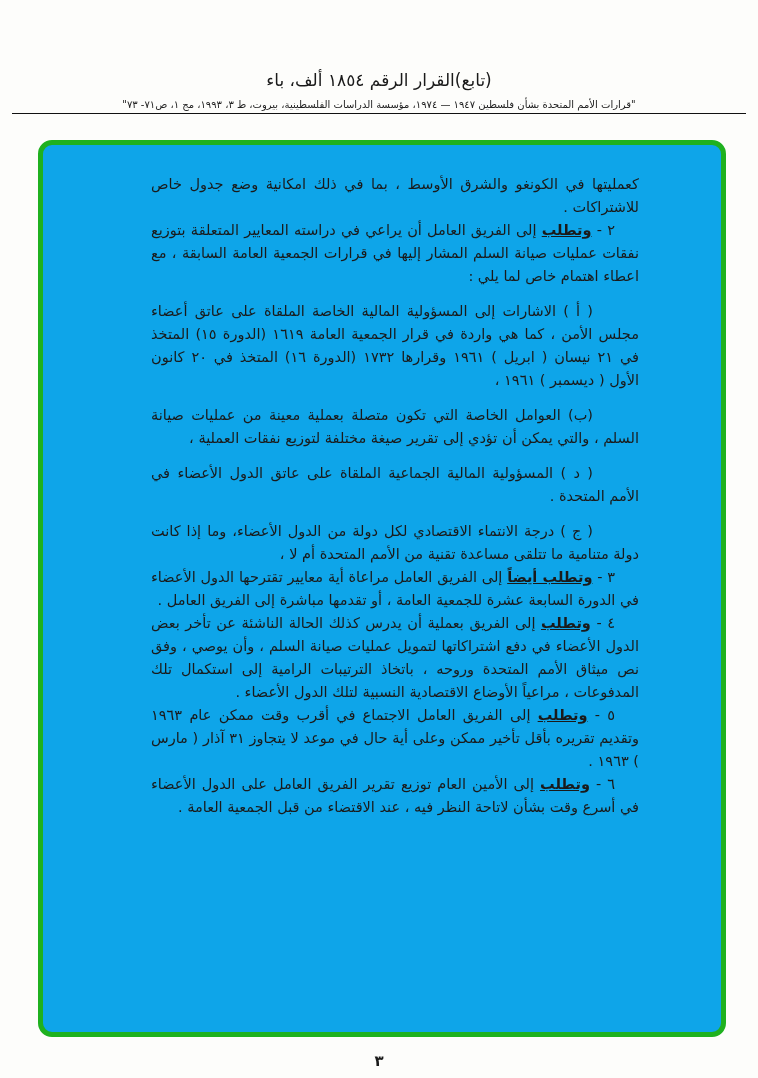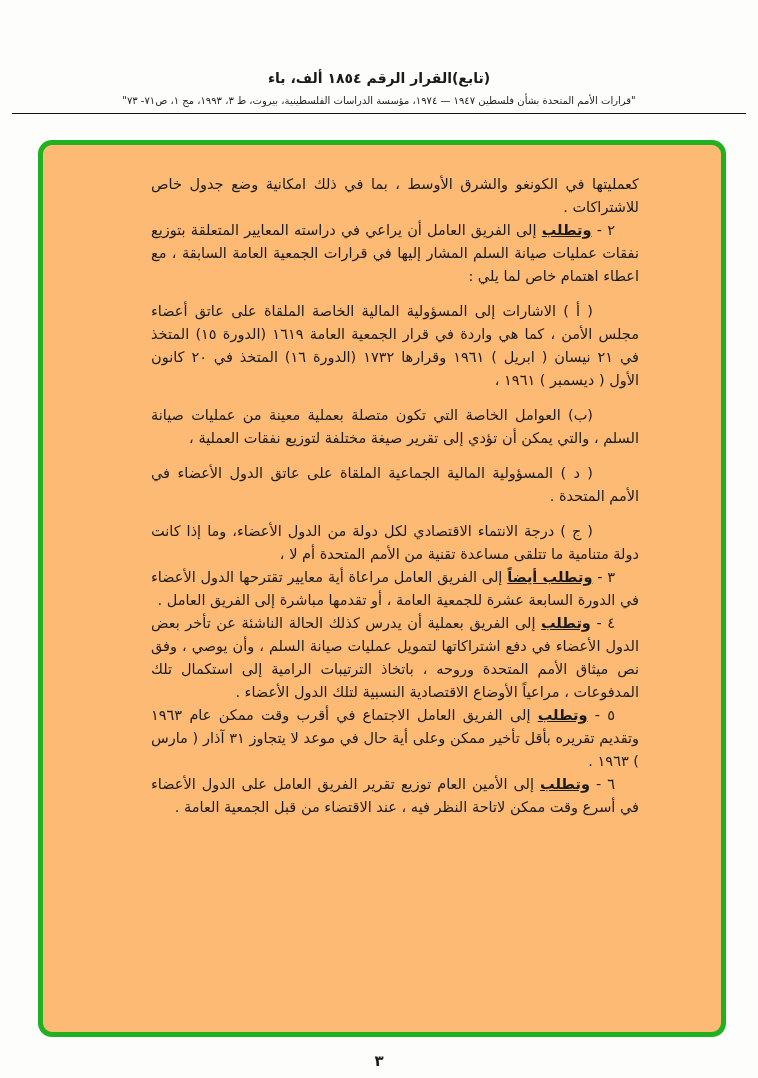--- a/index.html
+++ b/index.html
@@ -18,22 +18,22 @@
   }
   .doc-header {
     position: absolute;
     top: 70px;
     left: 0;
     right: 0;
     text-align: center;
     direction: rtl;
   }
   .doc-title {
-    font-size: 14px;
-    font-weight: bold;
+    font-size: 17px;
+    font-weight: normal;
     letter-spacing: 0.2px;
   }
   .doc-citation {
     margin-top: 9px;
     font-size: 10px;
     color: #222;
   }
   .header-rule {
     position: absolute;
     top: 113px;
@@ -42,21 +42,21 @@
     border-bottom: 1.5px solid #111;
   }
   .doc-frame {
     position: absolute;
     top: 140px;
     left: 38px;
     width: 688px;
     height: 897px;
     border: 5px solid #1fb11f;
     border-radius: 14px;
-    background: #fdba74;
+    background: #0ea5e9;
     overflow: hidden;
   }
   .doc-body {
     direction: rtl;
     padding: 28px 82px 0 108px;
     font-size: 14.5px;
     line-height: 23px;
     text-align: justify;
   }
   .para { margin: 0; }
@@ -89,19 +89,19 @@
     <div class="doc-body">
         <p class="para plain"><span>كعمليتها في الكونغو والشرق الأوسط ، بما في ذلك امكانية وضع جدول خاص للاشتراكات .</span></p>
         <p class="para num"><span>٢ - </span><span class="bold">وتطلب</span><span> إلى الفريق العامل أن يراعي في دراسته المعايير المتعلقة بتوزيع نفقات عمليات صيانة السلم المشار إليها في قرارات الجمعية العامة السابقة ، مع اعطاء اهتمام خاص لما يلي :</span></p>
         <p class="para sub"><span>( أ )  الاشارات إلى المسؤولية المالية الخاصة الملقاة على عاتق أعضاء مجلس الأمن ، كما هي واردة في قرار الجمعية العامة ١٦١٩ (الدورة ١٥) المتخذ في ٢١ نيسان ( ابريل ) ١٩٦١ وقرارها ١٧٣٢ (الدورة ١٦) المتخذ في ٢٠ كانون الأول ( ديسمبر ) ١٩٦١ ،</span></p>
         <p class="para sub"><span>(ب)  العوامل الخاصة التي تكون متصلة بعملية معينة من عمليات صيانة السلم ، والتي يمكن أن تؤدي إلى تقرير صيغة مختلفة لتوزيع نفقات العملية ،</span></p>
         <p class="para sub"><span>( د )  المسؤولية المالية الجماعية الملقاة على عاتق الدول الأعضاء في الأمم المتحدة .</span></p>
         <p class="para sub"><span>( ج )  درجة الانتماء الاقتصادي لكل دولة من الدول الأعضاء، وما إذا كانت دولة متنامية ما تتلقى مساعدة تقنية من الأمم المتحدة أم لا ،</span></p>
         <p class="para num"><span>٣ - </span><span class="bold">وتطلب أيضاً</span><span> إلى الفريق العامل مراعاة أية معايير تقترحها الدول الأعضاء في الدورة السابعة عشرة للجمعية العامة ، أو تقدمها مباشرة إلى الفريق العامل .</span></p>
         <p class="para num"><span>٤ - </span><span class="bold">وتطلب</span><span> إلى الفريق بعملية أن يدرس كذلك الحالة الناشئة عن تأخر بعض الدول الأعضاء في دفع اشتراكاتها لتمويل عمليات صيانة السلم ، وأن يوصي ، وفق نص ميثاق الأمم المتحدة وروحه ، باتخاذ الترتيبات الرامية إلى استكمال تلك المدفوعات ، مراعياً الأوضاع الاقتصادية النسبية لتلك الدول الأعضاء .</span></p>
         <p class="para num"><span>٥ - </span><span class="bold">وتطلب</span><span> إلى الفريق العامل الاجتماع في أقرب وقت ممكن عام ١٩٦٣ وتقديم تقريره بأقل تأخير ممكن وعلى أية حال في موعد لا يتجاوز ٣١ آذار ( مارس ) ١٩٦٣ .</span></p>
-        <p class="para num"><span>٦ - </span><span class="bold">وتطلب</span><span> إلى الأمين العام توزيع تقرير الفريق العامل على الدول الأعضاء في أسرع وقت ممكن لاتاحة النظر فيه ، عند الاقتضاء من قبل الجمعية العامة .</span></p>
+        <p class="para num"><span>٦ - </span><span class="bold">وتطلب</span><span> إلى الأمين العام توزيع تقرير الفريق العامل على الدول الأعضاء في أسرع وقت بشأن لاتاحة النظر فيه ، عند الاقتضاء من قبل الجمعية العامة .</span></p>
       </div>
   </div>
 
   <div class="page-number">٣</div>
 
 </div>
 
 </body></html>

